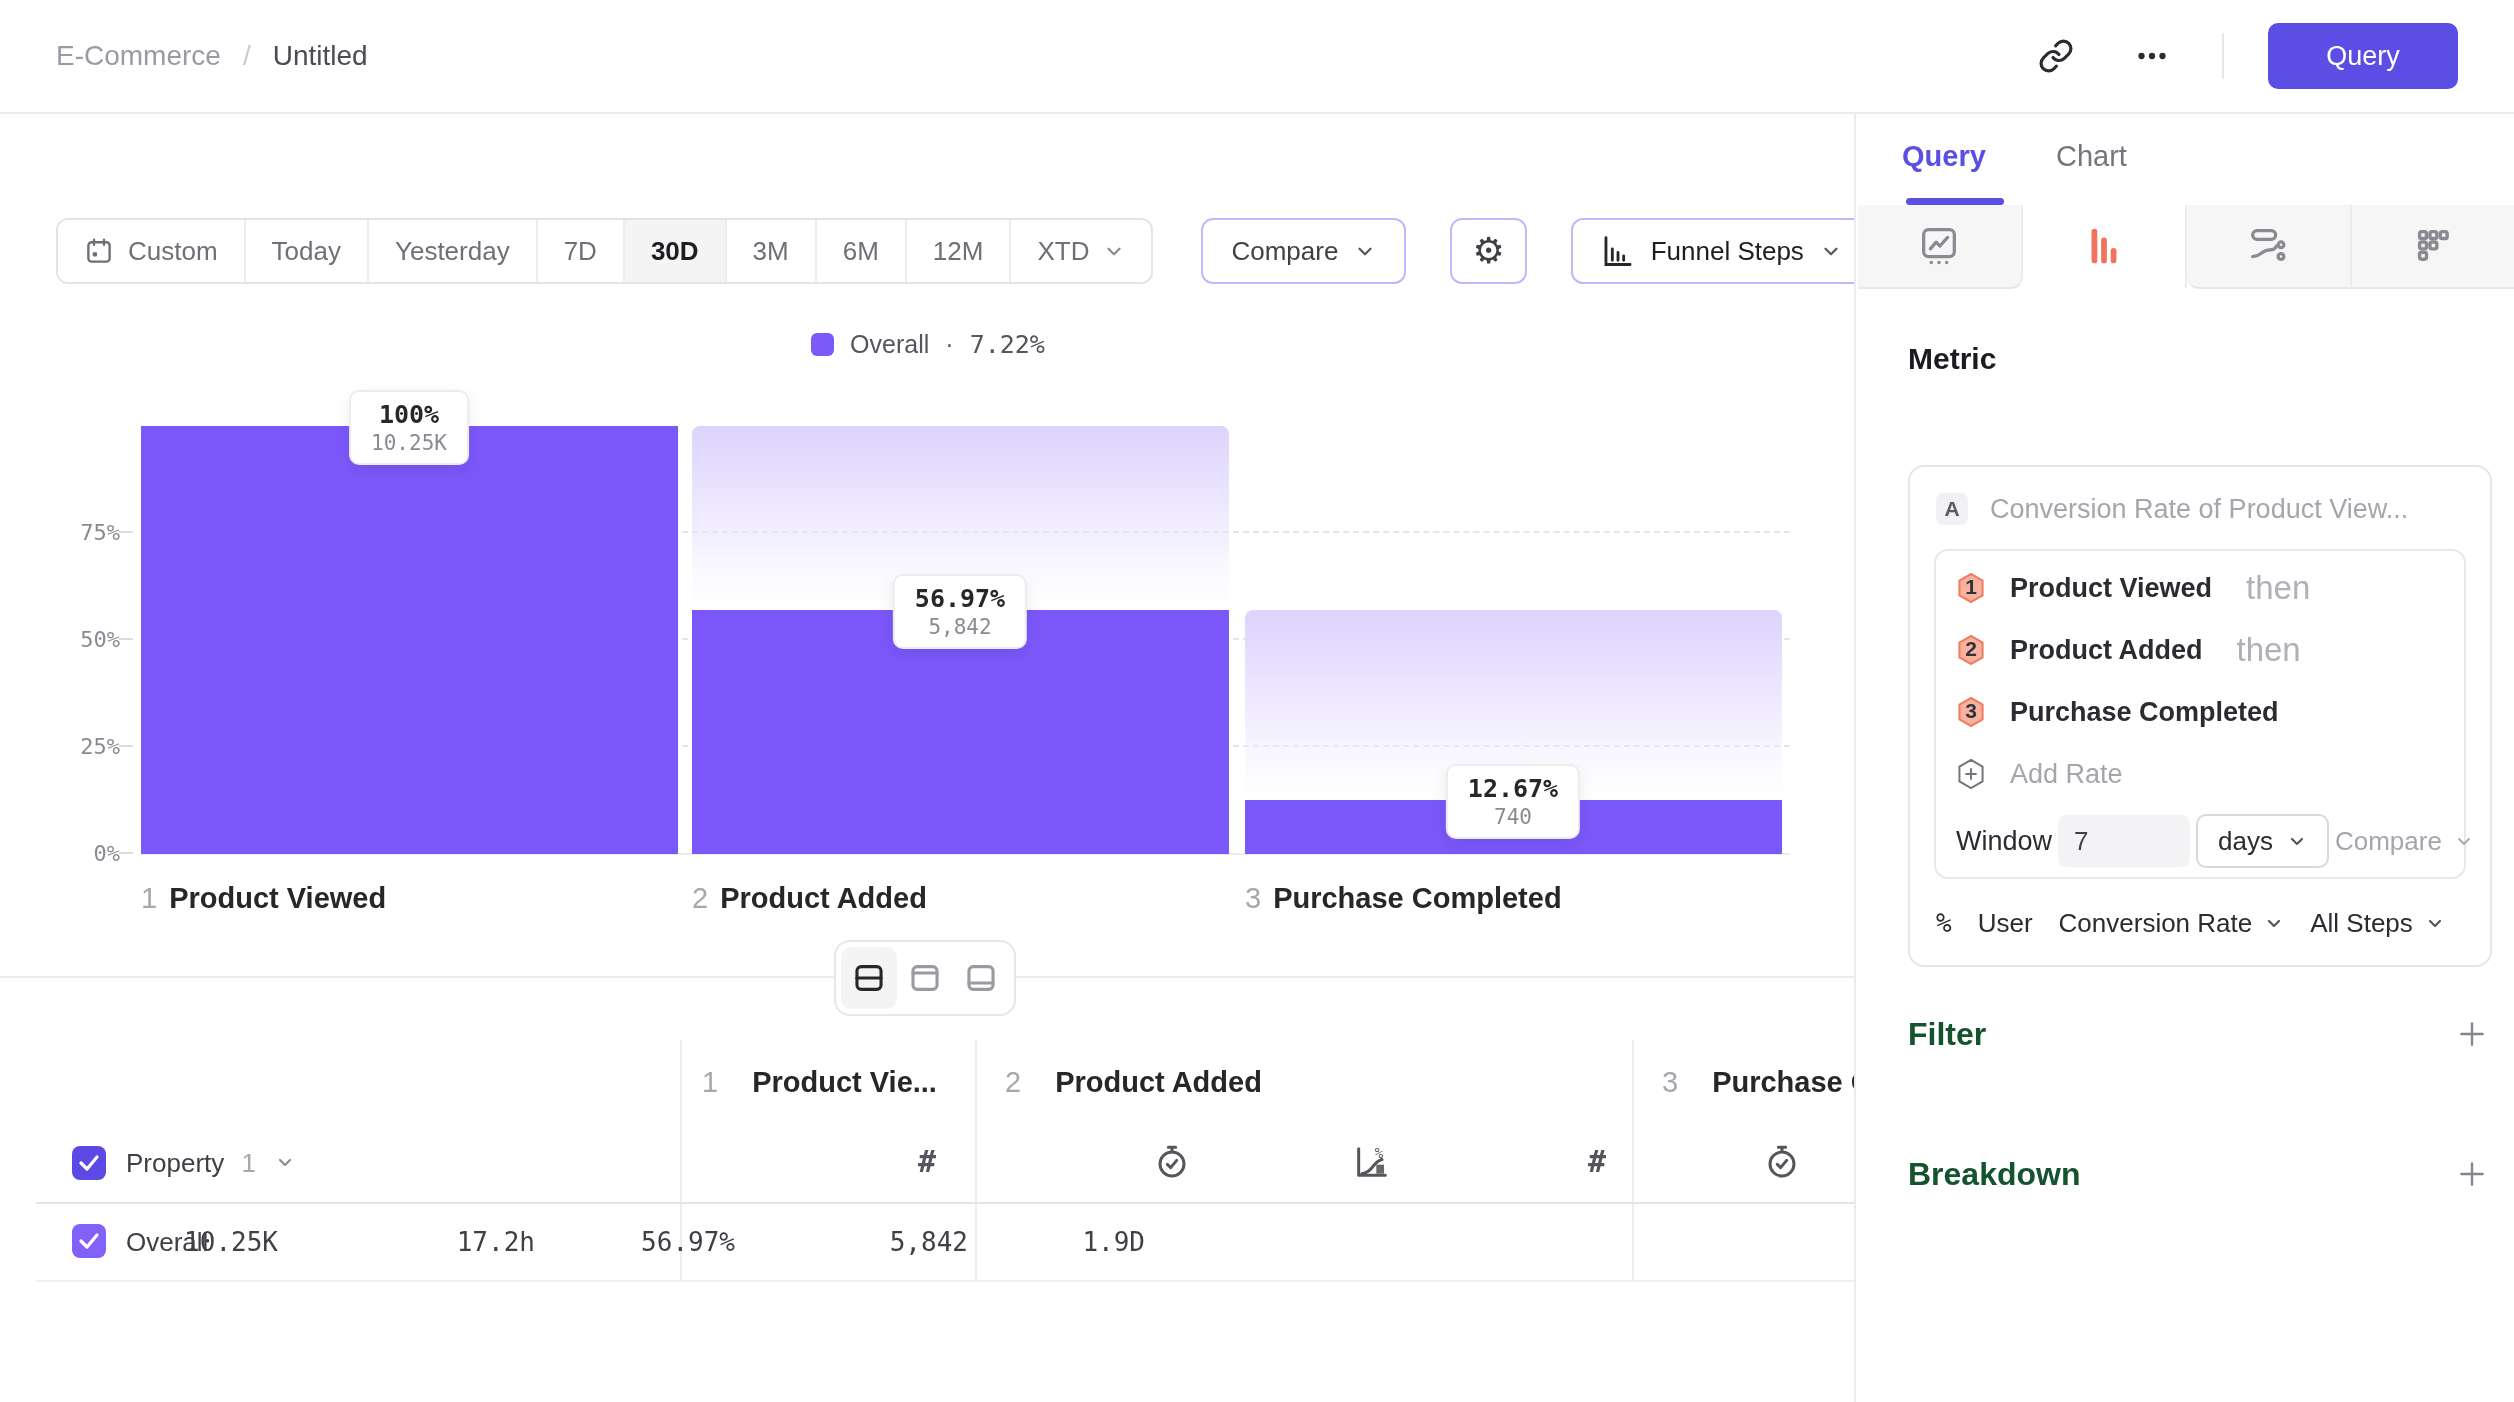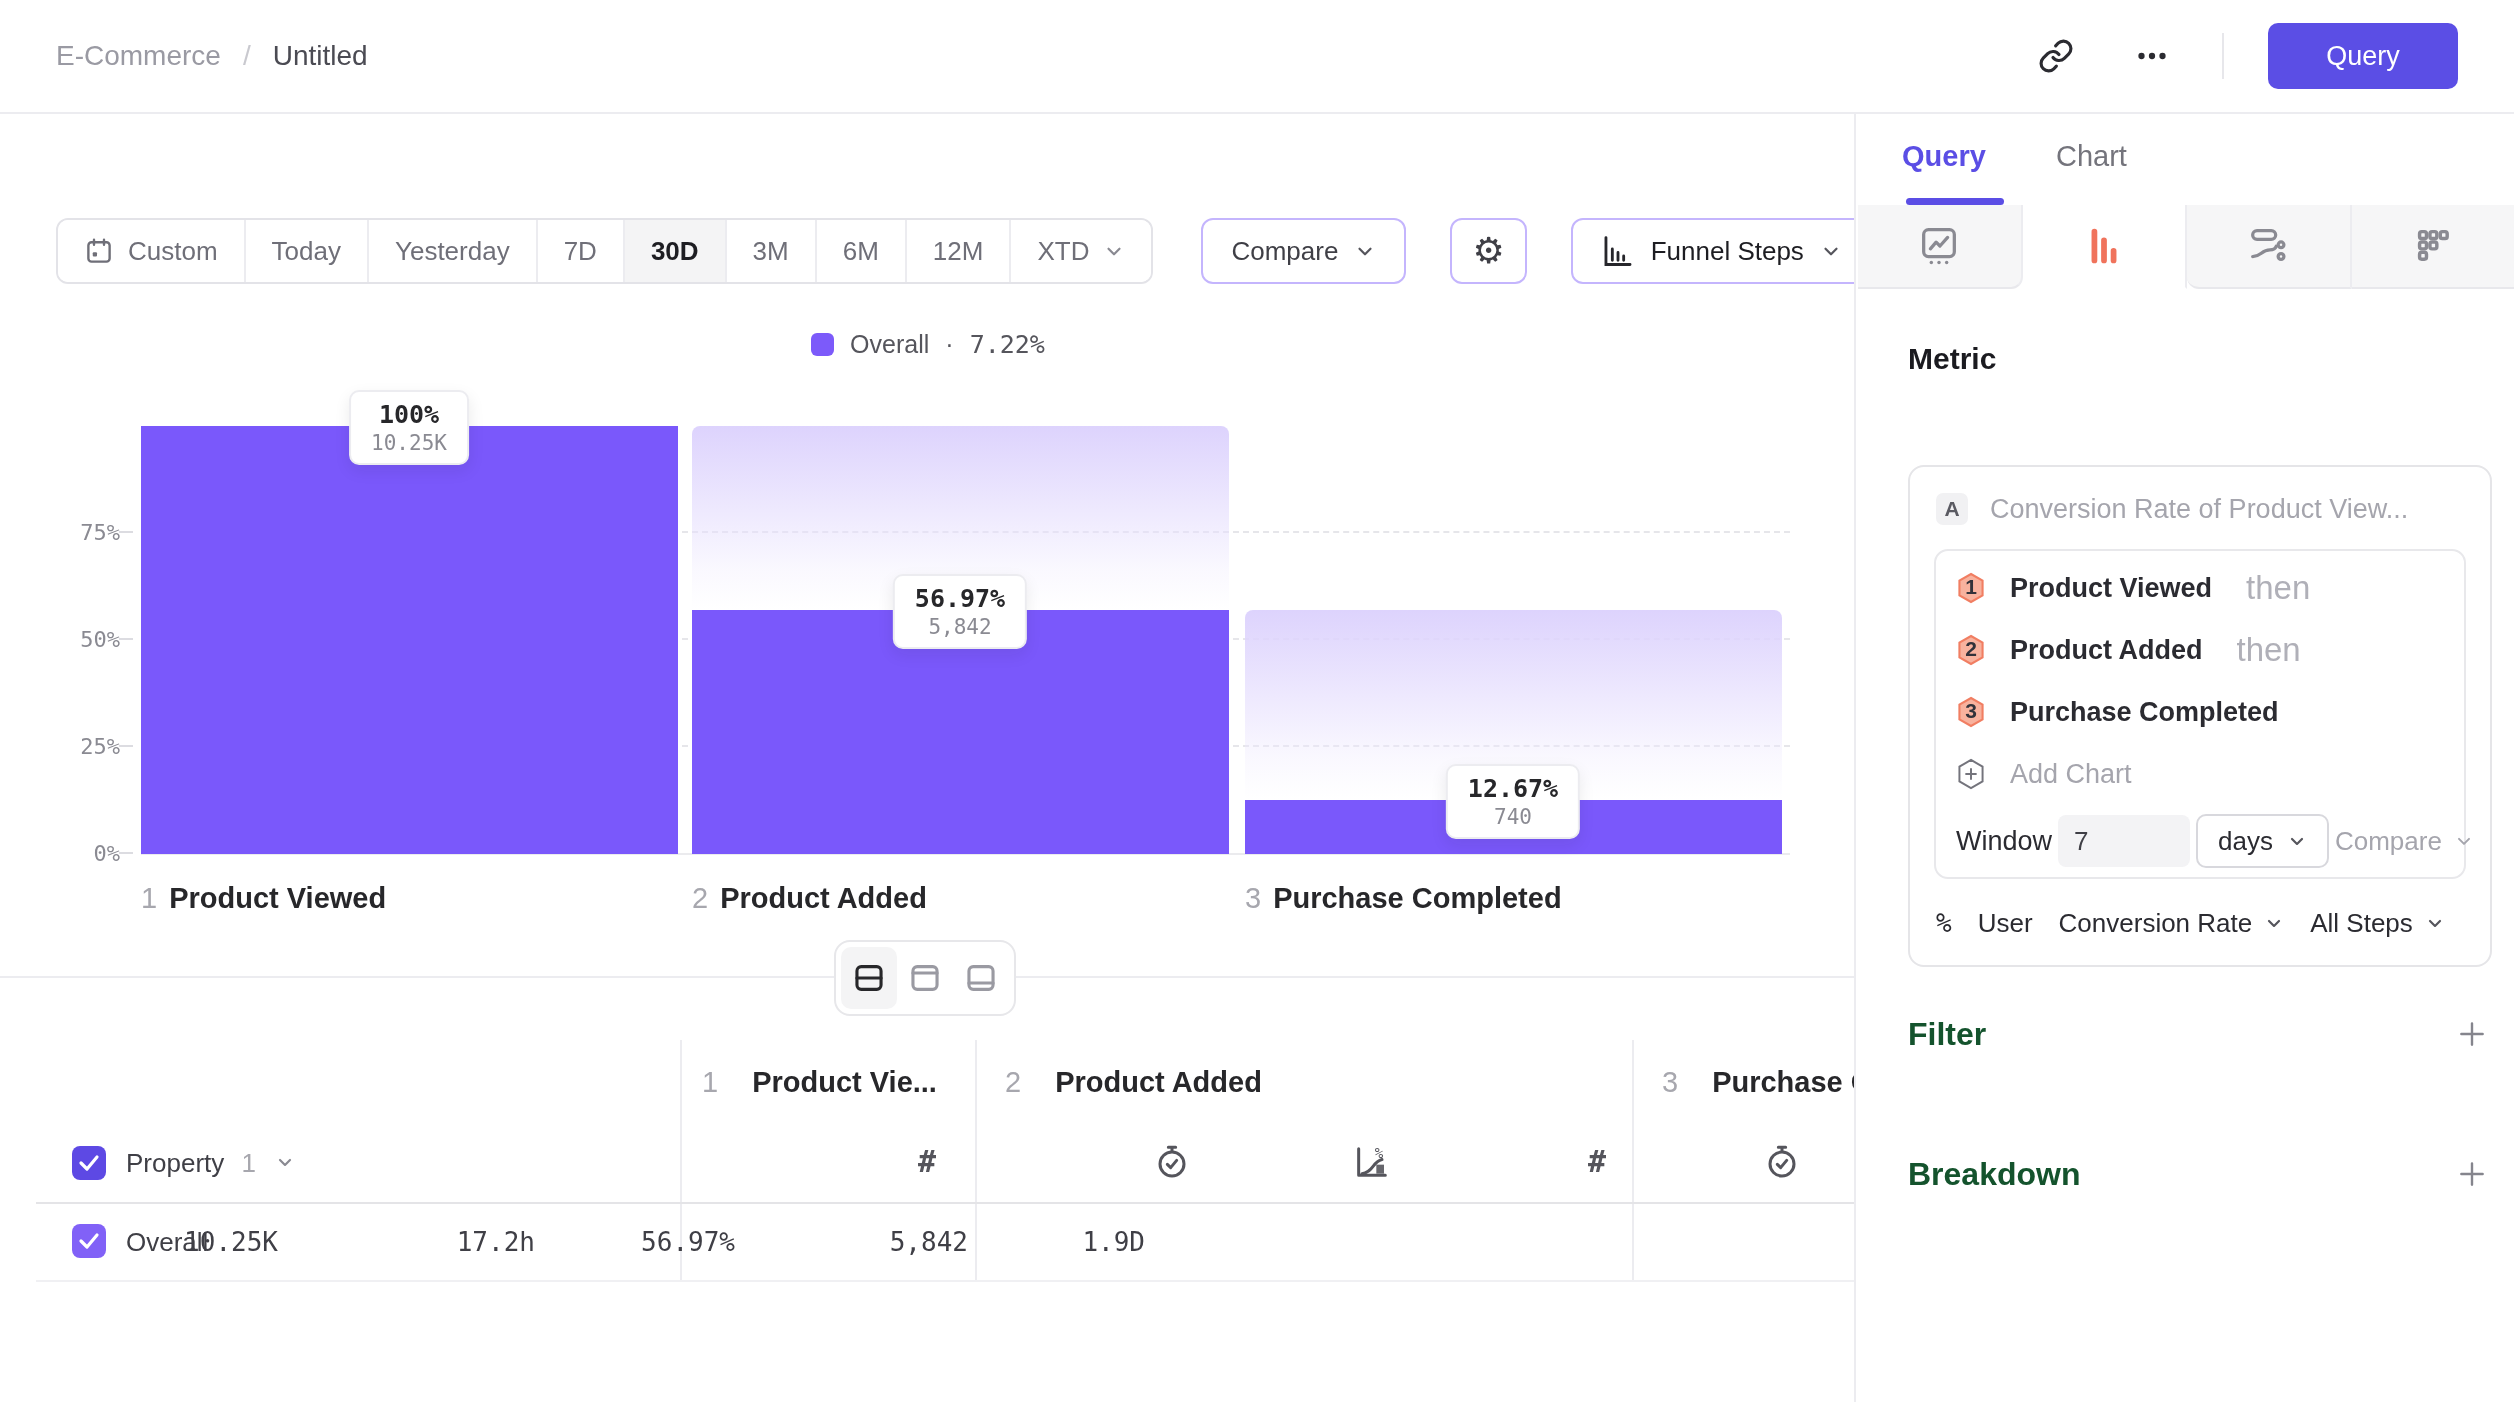--- a/index.html
+++ b/index.html
@@ -448,21 +448,21 @@
           <span class="step-label">Purchase Completed</span>
           <span class="step-then"></span>
         </div>
         <div class="step-row">
           <span class="hexwrap">
             <svg width="30" height="32" viewBox="0 0 24 26" fill="none" stroke="#74747c" stroke-width="1.6" stroke-linecap="round">
                 <path d="M12 1.6 L21.4 7 V19 L12 24.4 L2.6 19 V7 Z"></path>
                 <path d="M12 9v8M8 13h8"></path>
               </svg>
           </span>
-          <span class="addstep-label">Add Chart</span>
+          <span class="addstep-label">Add Rate</span>
         </div>
         <div class="window-row">
           <span class="window-label">Window</span>
           <input class="window-input" type="text" value="7" style="">
           <span class="days-select">
             <span>days</span>
             <svg width="20" height="20" viewBox="0 0 24 24" fill="none" stroke="#55555c" stroke-width="2.6" stroke-linecap="round" stroke-linejoin="round">
                 <path d="M6 9.5l6 6 6-6"></path>
               </svg>
           </span>

